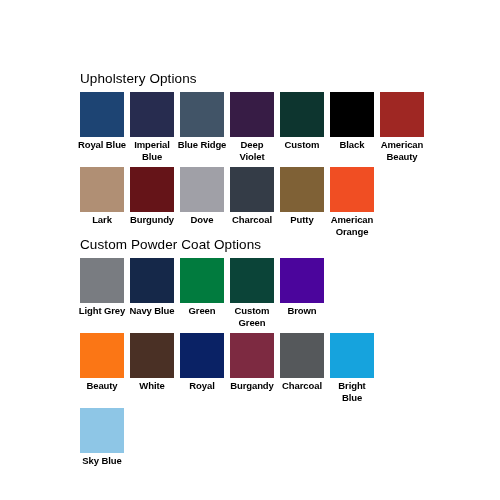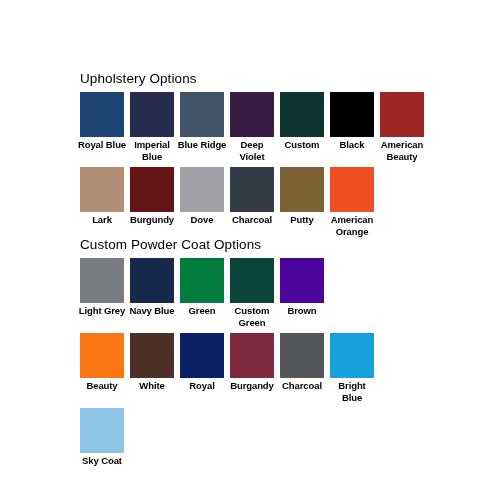--- a/index.html
+++ b/index.html
@@ -193,19 +193,19 @@
             <div class="swatch-label">Charcoal</div>
           </div>
           <div class="swatch-cell">
             <div class="swatch-chip" style="background-color: rgb(22, 163, 221);"></div>
             <div class="swatch-label">Bright Blue</div>
           </div>
         </div>
         <div class="swatch-row">
           <div class="swatch-cell">
             <div class="swatch-chip" style="background-color: rgb(142, 198, 230);"></div>
-            <div class="swatch-label">Sky Coat</div>
+            <div class="swatch-label">Sky Blue</div>
           </div>
         </div>
       </div>
   </div>
 
 </div>
 
 </body></html>

